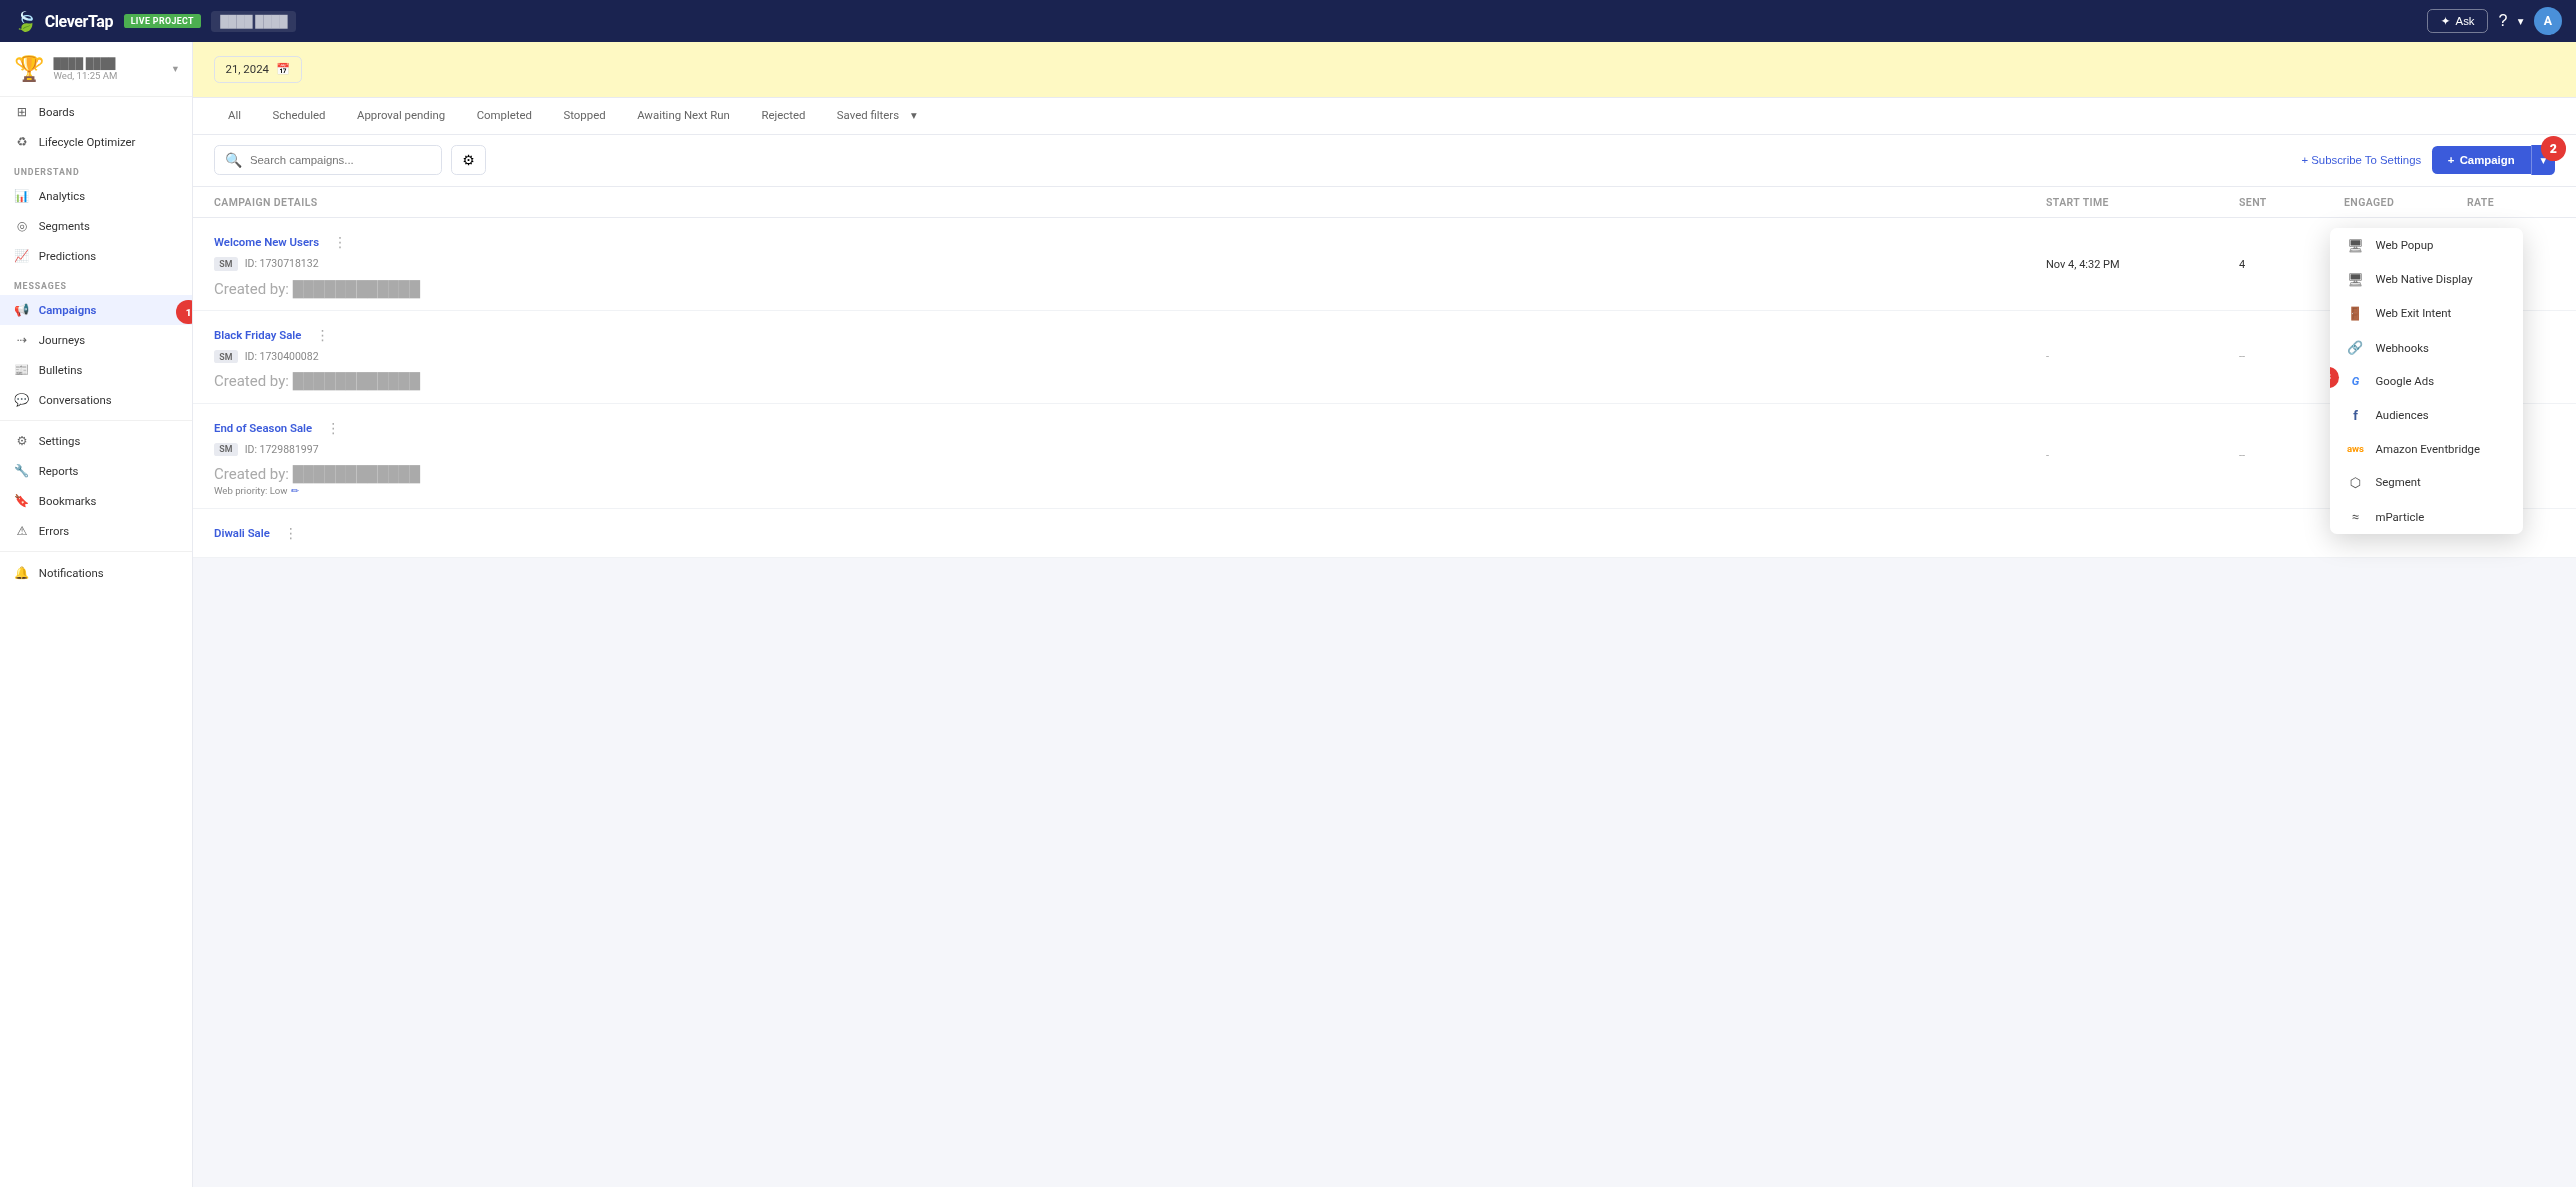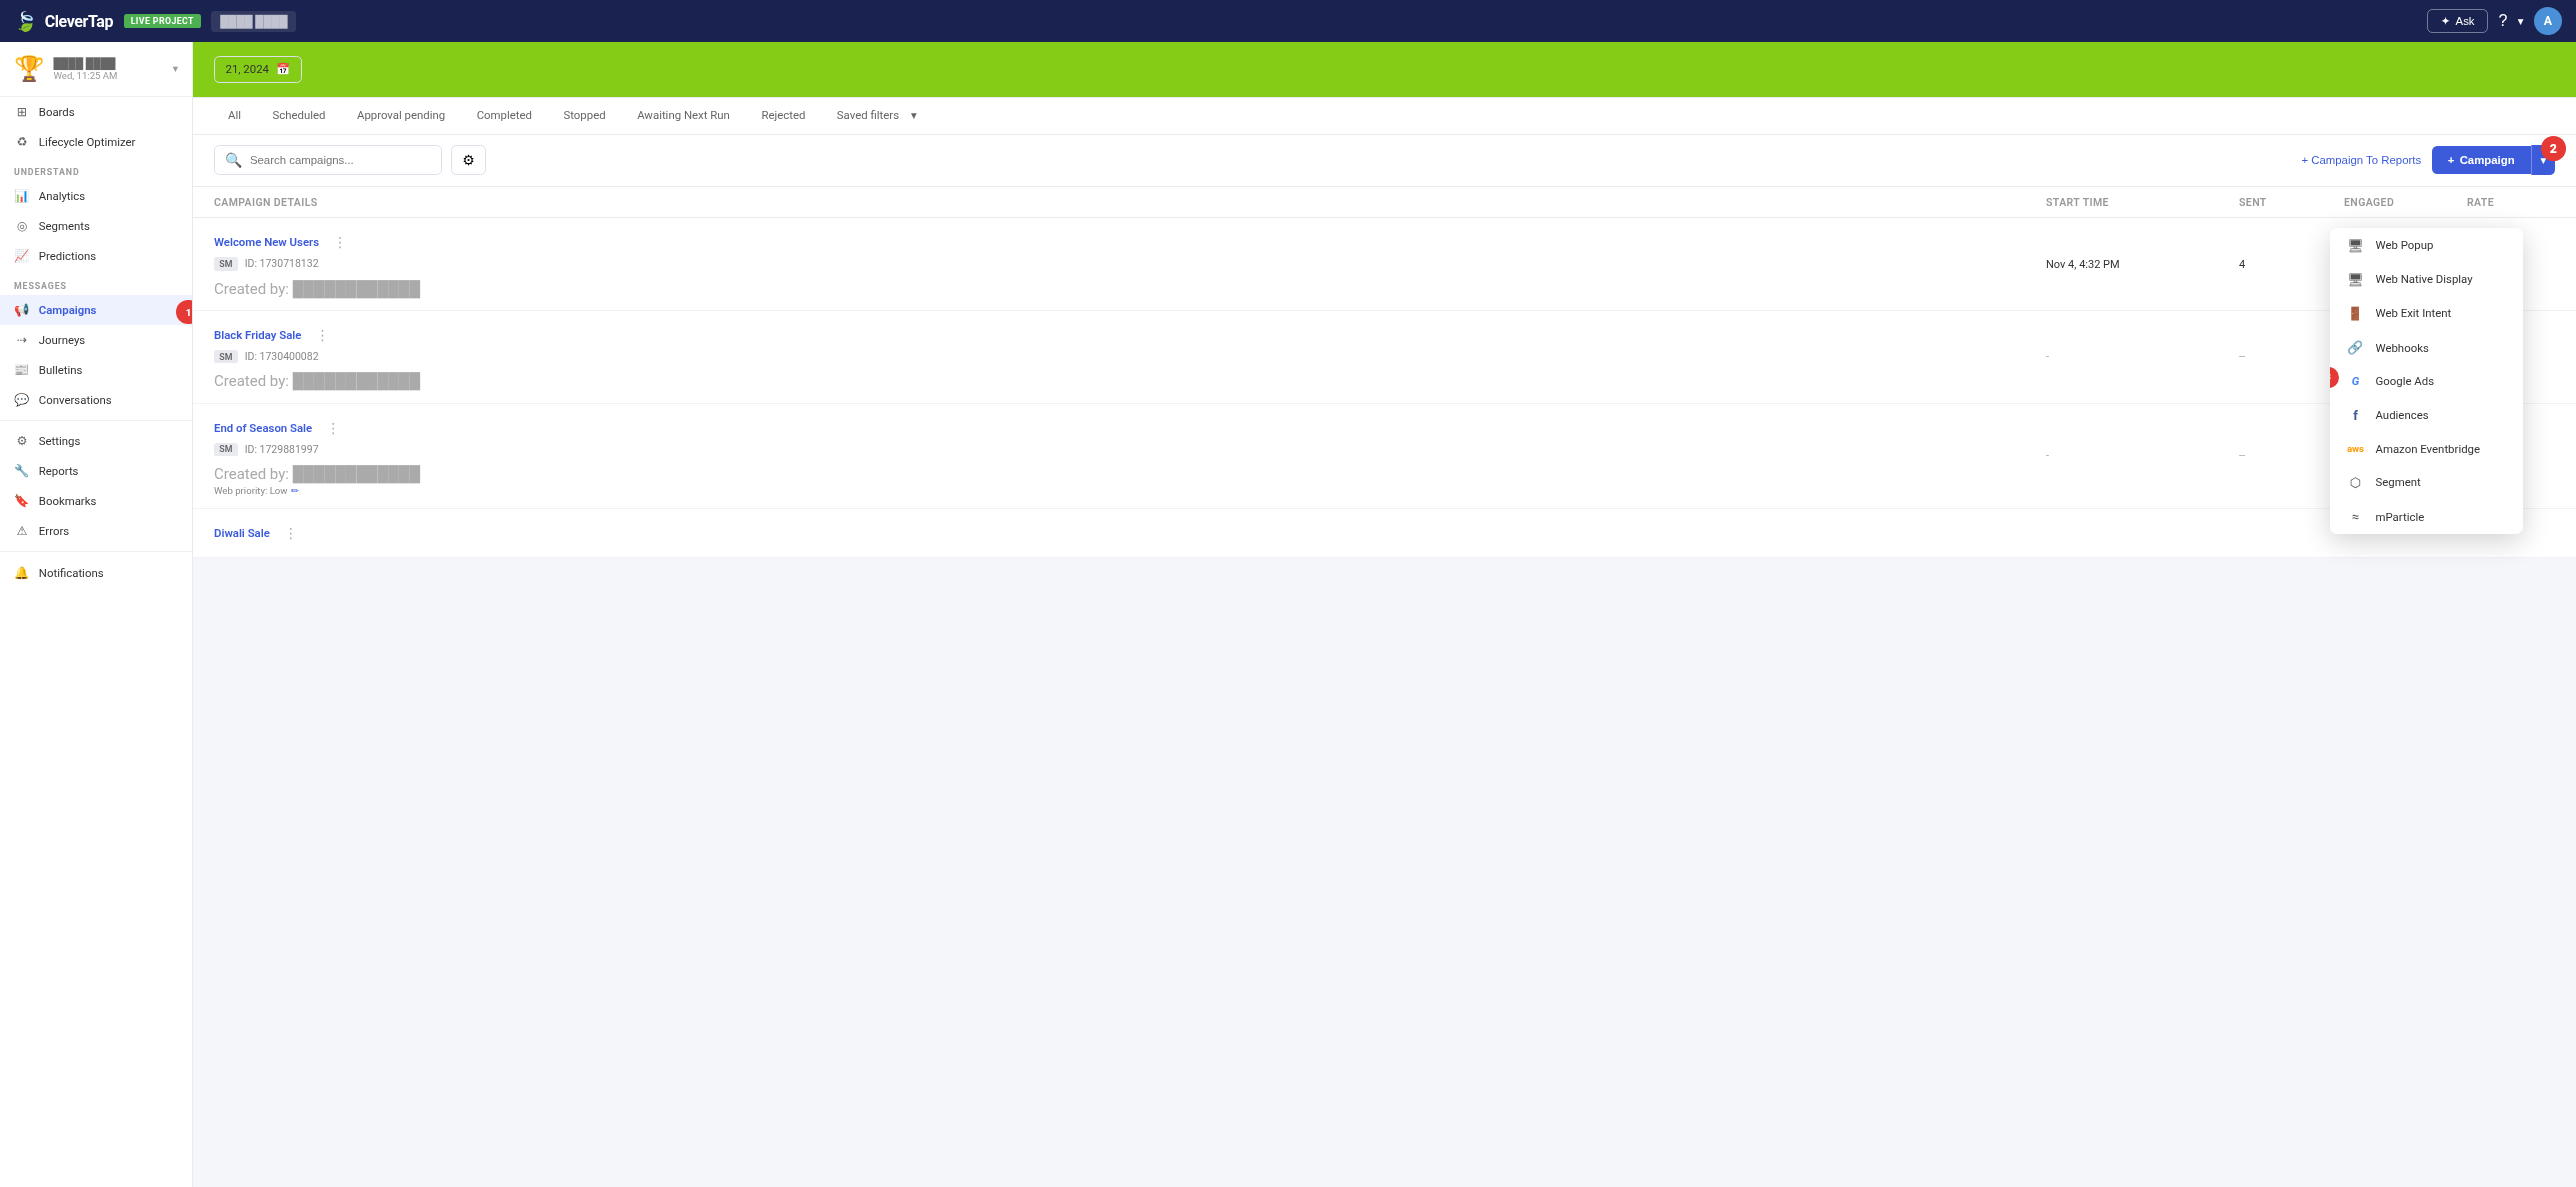--- a/index.html
+++ b/index.html
@@ -56,21 +56,21 @@
     }
     .sidebar-item.active { background: #eef2ff; color: #3b5bdb; font-weight: 600; }
     .sidebar-item .si-icon { width: 16px; text-align: center; font-size: 12.3px; color: #666; }
     .sidebar-item.active .si-icon { color: #3b5bdb; }
     .sidebar-divider { height: 0.9px; background: #f0f0f0; margin: 5.3px 0; }
 
     
     .main { margin-left: 193px; margin-top: 42px; min-height: calc(100vh - 42px); background: #f5f6fa; }
 
     
-    .campaign-header { background: #84cc16; padding: 14px 21px; border-bottom: 0.9px solid #e8eaf0; display: flex; align-items: center; justify-content: space-between; }
+    .campaign-header { background: #fef9c3; padding: 14px 21px; border-bottom: 0.9px solid #e8eaf0; display: flex; align-items: center; justify-content: space-between; }
     .date-filter { display: flex; align-items: center; gap: 7px; border: 0.9px solid #dde1eb; border-radius: 5.3px; padding: 5.3px 10.5px; font-size: 11.4px; color: #333; cursor: pointer; }
     .tabs-bar { background: white; padding: 0 21px; border-bottom: 0.9px solid #e8eaf0; display: flex; align-items: center; gap: 3.5px; overflow-x: auto; }
     .tab-item { padding: 10.5px 14px; font-size: 11.4px; color: #666; cursor: pointer; border-bottom: 1.8px solid transparent; white-space: nowrap; }
 
     .toolbar-row { background: white; padding: 10.5px 21px; display: flex; align-items: center; justify-content: space-between; border-bottom: 0.9px solid #e8eaf0; }
     .search-box { display: flex; align-items: center; gap: 7px; border: 0.9px solid #dde1eb; border-radius: 5.3px; padding: 6.1px 10.5px; min-width: 228px; }
     .search-box input { border: none; outline: none; font-size: 11.4px; color: #333; background: transparent; width: 175px; }
     .filter-btn { border: 0.9px solid #dde1eb; border-radius: 5.3px; padding: 6.1px 10.5px; background: white; cursor: pointer; font-size: 14px; }
     .toolbar-right { display: flex; align-items: center; gap: 10.5px; }
     .subscribe-btn { color: #3b5bdb; font-size: 11.4px; cursor: pointer; border: none; background: none; }
@@ -251,21 +251,21 @@
 
   <div class="toolbar-row">
     <div style="display:flex;align-items:center;gap:8.8px;">
       <div class="search-box">
         <span>🔍</span>
         <input type="text" placeholder="Search campaigns..." style="">
       </div>
       <button class="filter-btn">⚙</button>
     </div>
     <div class="toolbar-right">
-      <button class="subscribe-btn">+ Campaign To Reports</button>
+      <button class="subscribe-btn">+ Subscribe To Settings</button>
       <div class="campaign-btn-group" style="position:relative;">
         <button class="campaign-btn-main">
           <span>+</span>
           <span>Campaign</span>
         </button>
         <button class="campaign-btn-drop">
           <span>▾</span>
         </button>
 
         <div class="red-badge" style="right:-10.5px;top:-8.8px;">

